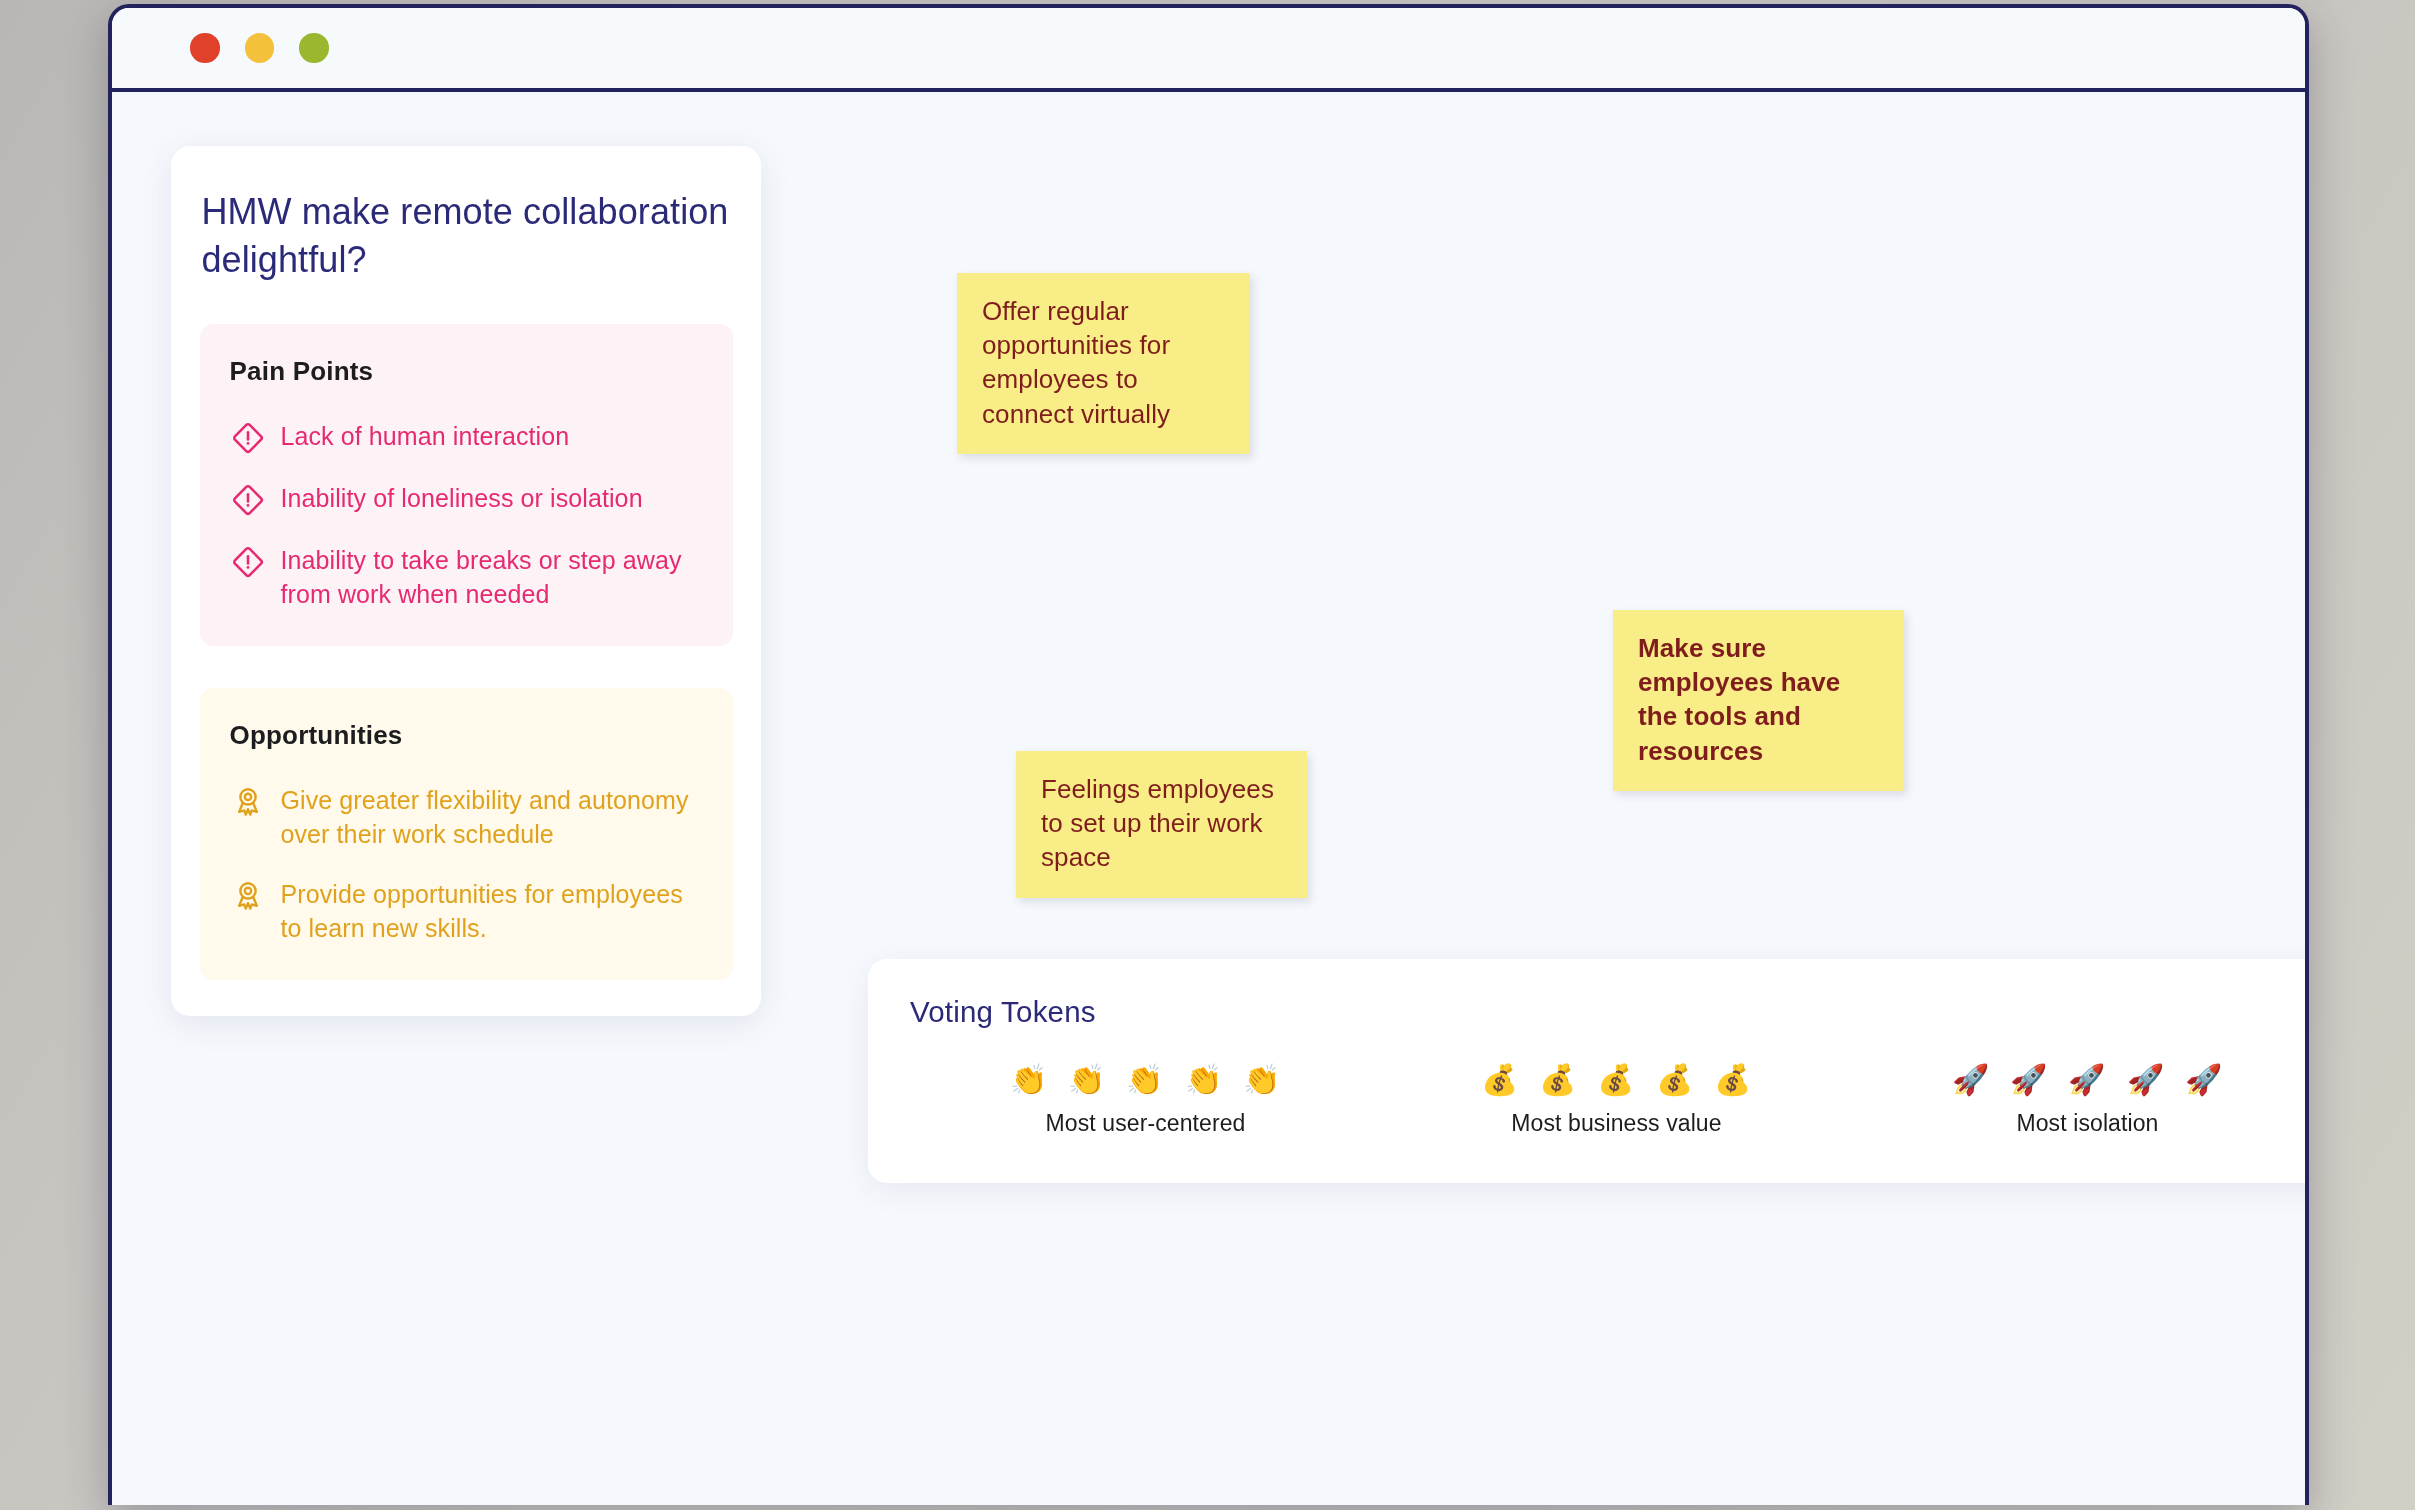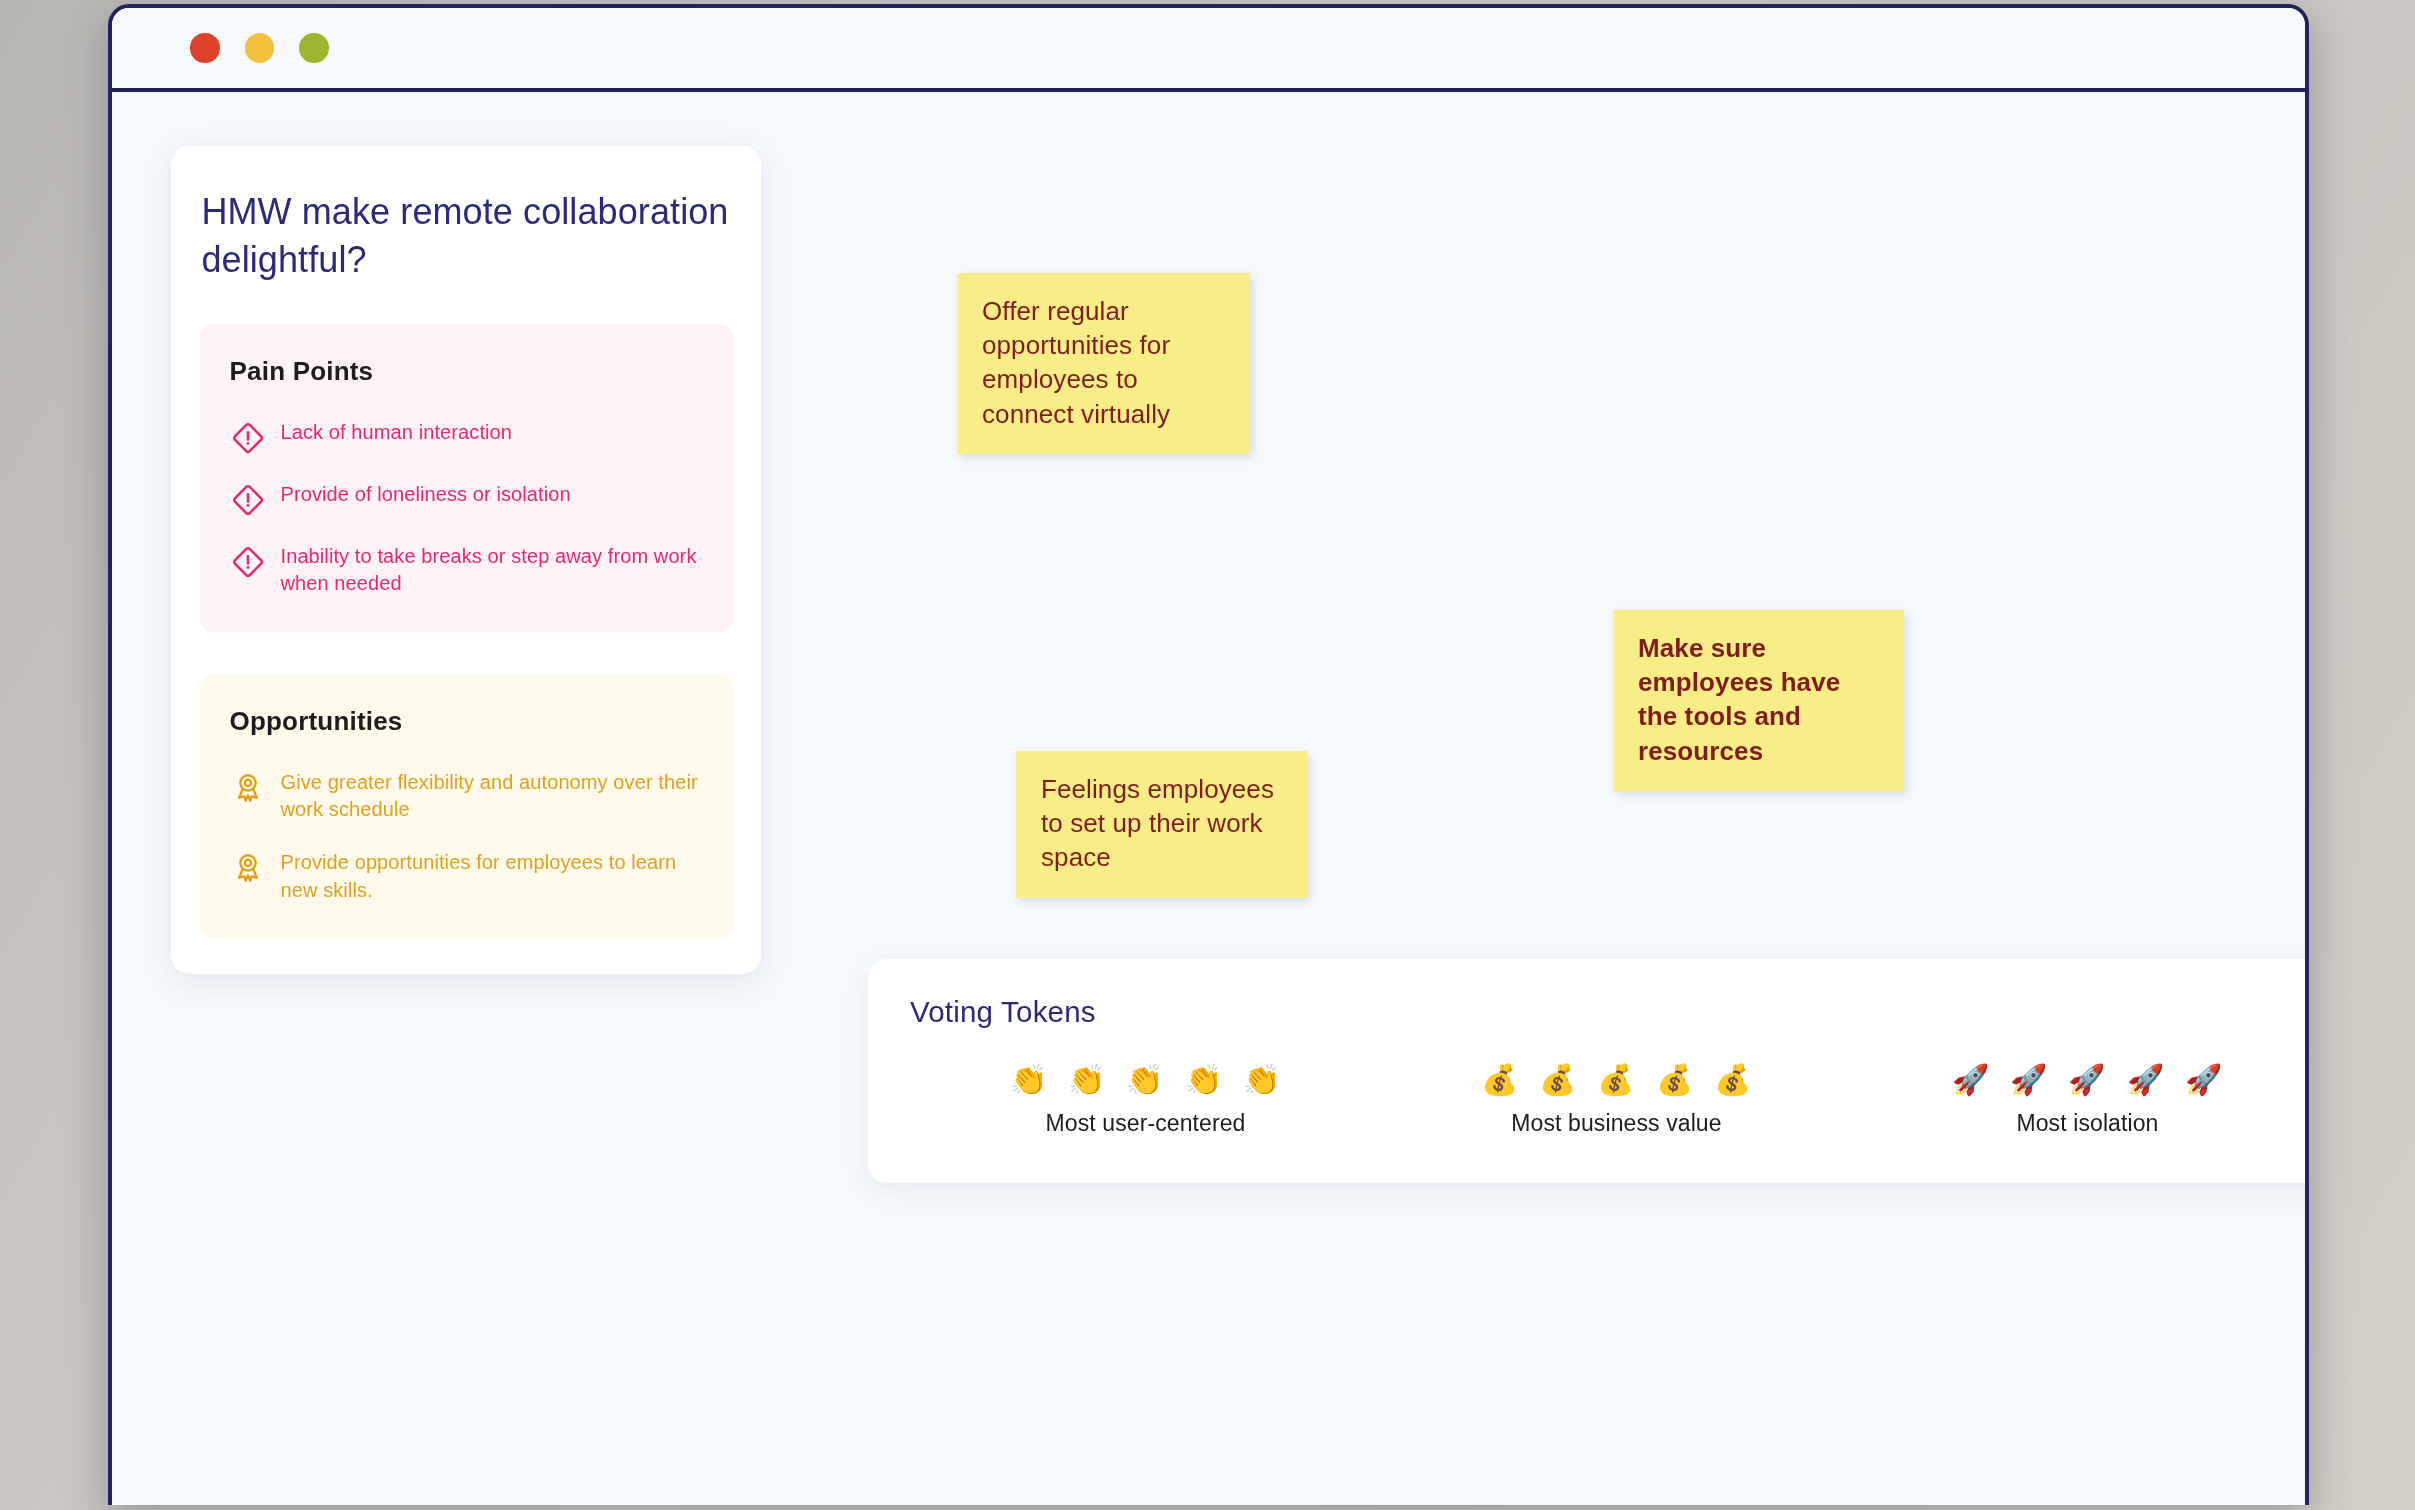--- a/index.html
+++ b/index.html
@@ -101,21 +101,21 @@
 
   .item-icon {
     flex: 0 0 auto;
     width: 36px;
     height: 36px;
     margin-top: 1px;
   }
   .item-icon svg { display: block; width: 36px; height: 36px; }
 
   .item-text {
-    font-size: 20px;
+    font-size: 25px;
     line-height: 1.38;
     letter-spacing: 0.1px;
   }
   .pain .item-text { color: #e62a72; }
   .opp  .item-text { color: #e0a21d; }
 
   
   .sticky {
     position: absolute;
     background: #f8ed87;
@@ -212,21 +212,21 @@
         </div>
 
         <div class="item-row">
           <span class="item-icon">
             <svg viewBox="0 0 24 24" fill="none" stroke="#e62a72" stroke-width="1.7" stroke-linecap="round" stroke-linejoin="round">
               <rect x="5.05" y="5.05" width="13.9" height="13.9" rx="1.6" transform="rotate(45 12 12)"></rect>
               <line x1="12" y1="8.2" x2="12" y2="13"></line>
               <circle cx="12" cy="15.6" r="0.95" fill="#e62a72" stroke="none"></circle>
             </svg>
           </span>
-          <span class="item-text">Provide of loneliness or isolation</span>
+          <span class="item-text">Inability of loneliness or isolation</span>
         </div>
 
         <div class="item-row">
           <span class="item-icon">
             <svg viewBox="0 0 24 24" fill="none" stroke="#e62a72" stroke-width="1.7" stroke-linecap="round" stroke-linejoin="round">
               <rect x="5.05" y="5.05" width="13.9" height="13.9" rx="1.6" transform="rotate(45 12 12)"></rect>
               <line x1="12" y1="8.2" x2="12" y2="13"></line>
               <circle cx="12" cy="15.6" r="0.95" fill="#e62a72" stroke="none"></circle>
             </svg>
           </span>

